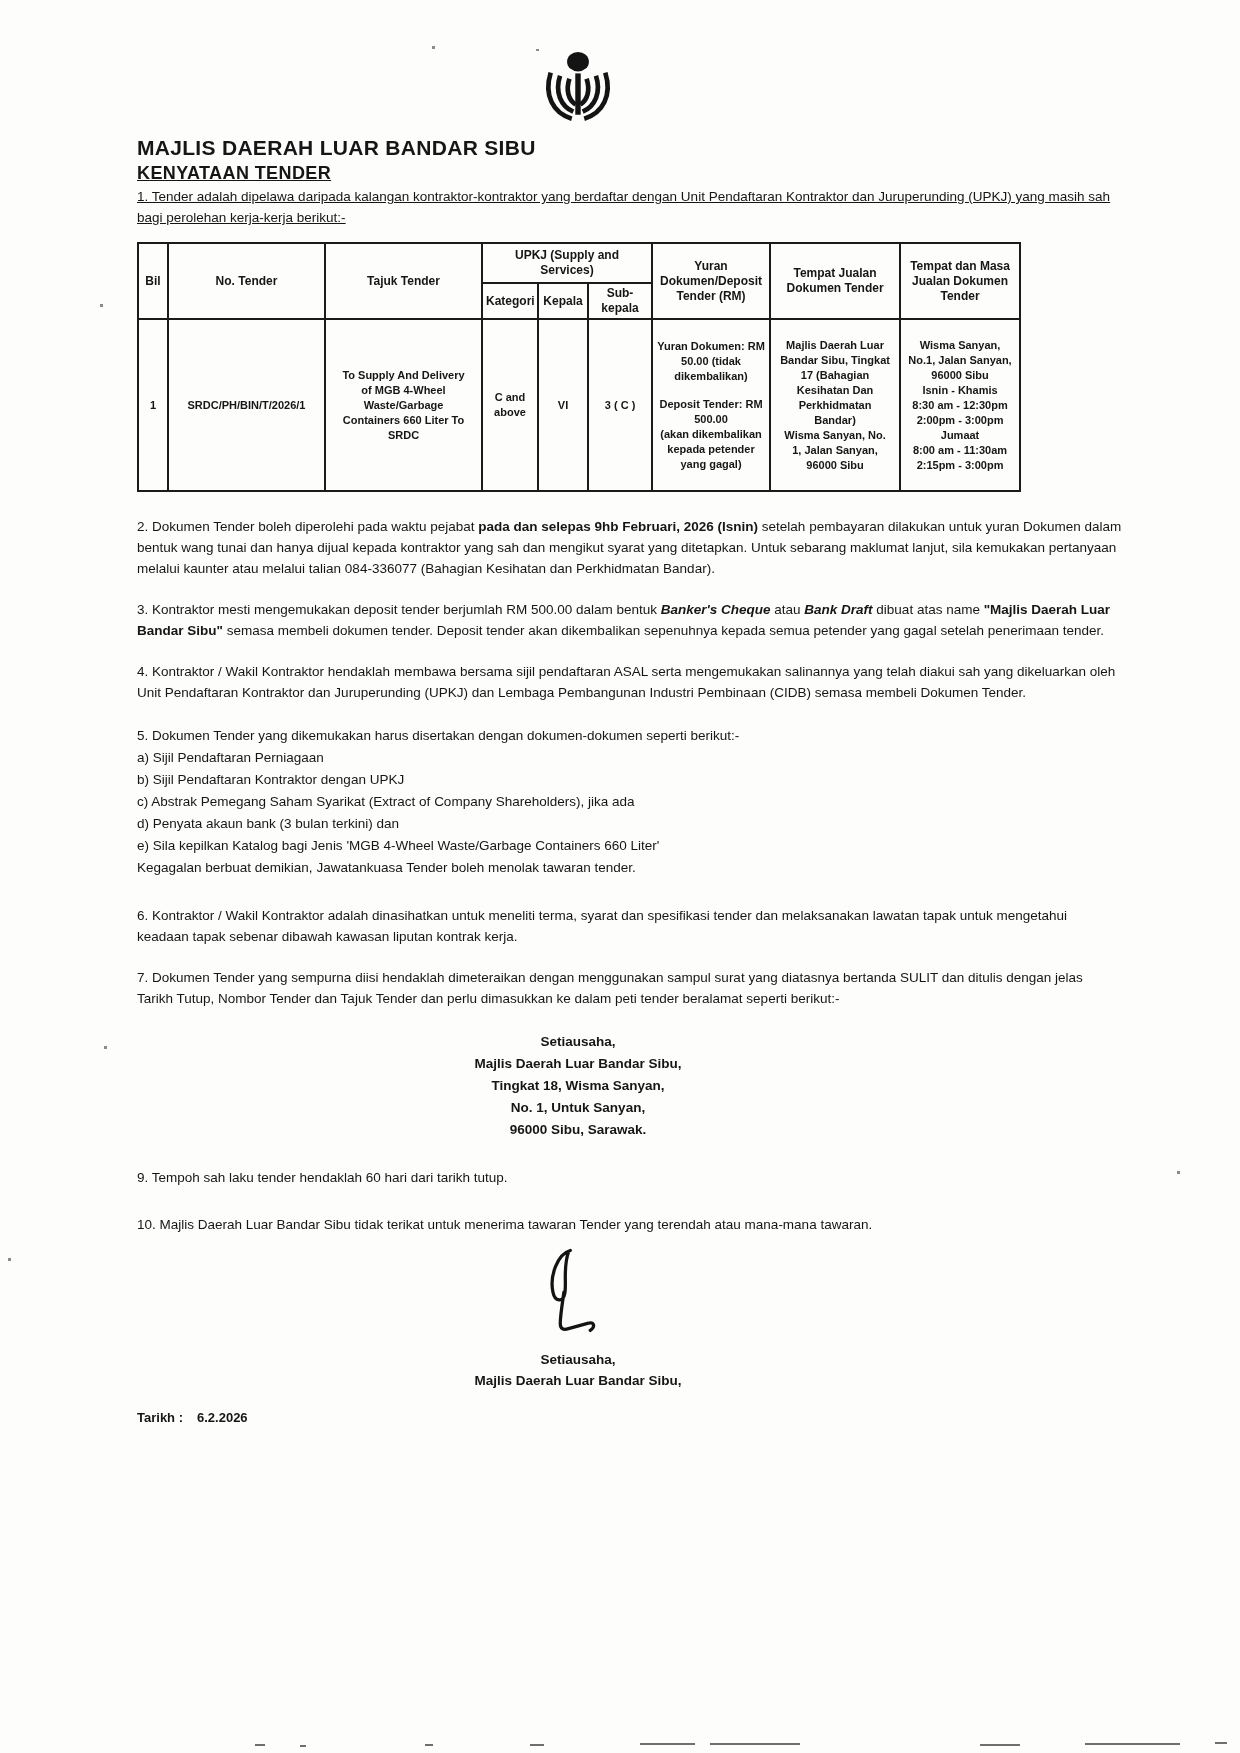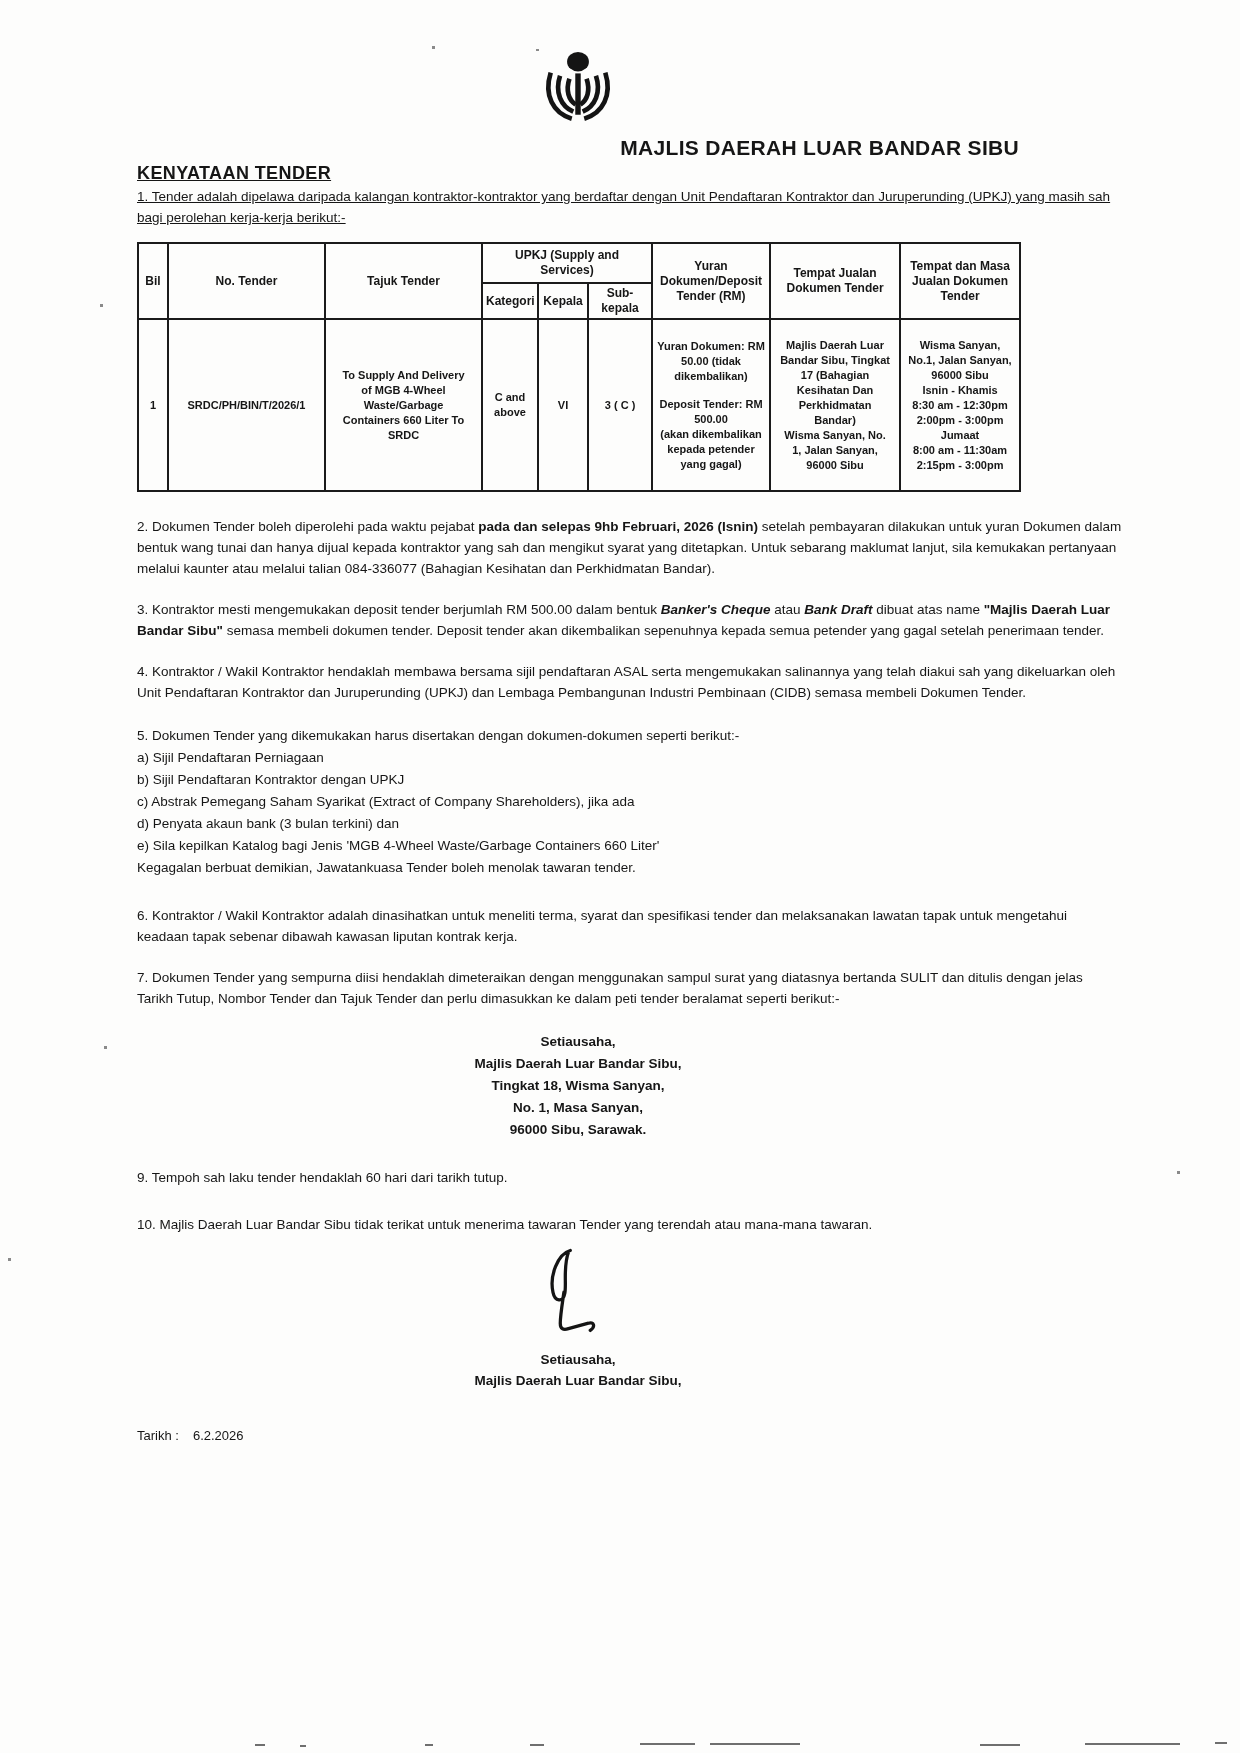--- a/index.html
+++ b/index.html
@@ -11,21 +11,21 @@
     position:relative;
     overflow:hidden;
   }
   .content { position:absolute; left:137px; top:0; width:985px; }
   .center-col { width:882px; }
 
   .logo-wrap { text-align:center; padding-top:50px; }
   .logo { width:78px; height:78px; display:inline-block; }
 
   .org-title {
-    text-align:right; font-size:21px; font-weight:bold;
+    text-align:left; font-size:21px; font-weight:bold;
     letter-spacing:0.3px; margin-top:4px;
   }
   .doc-title {
     text-align:left; font-size:18px; font-weight:bold;
     text-decoration:underline; margin-top:3px; letter-spacing:0.4px;
   }
 
   .para { font-size:13.5px; line-height:21px; margin:20px 0 0 0; }
   .para.tight { margin-top:2px;text-decoration:underline; }
   .list-line { font-size:13.5px; line-height:22px; }
@@ -50,21 +50,21 @@
 
   .address-block {
     text-align:center; font-weight:bold; font-size:13.5px;
     line-height:22px; margin-top:22px;
   }
 
   .closing { text-align:center; margin-top:10px; }
   .signature-svg { height:100px; display:inline-block; }
   .closing-line { font-weight:bold; font-size:13.5px; line-height:21px; }
 
-  .date-line { margin-top:37px; font-weight:normal; font-size:13px; }
+  .date-line { margin-top:19px; font-weight:bold; font-size:13px; }
   .date-line .val { margin-left:14px; }
 
   
   .speck { position:absolute; background:#8a8a8a; }
   .dash { position:absolute; background:#6f6f6f; height:2px; }
 </style>
 </head>
 <body>
 
 <div class="content">
@@ -180,21 +180,21 @@
     <div class="list-line">Kegagalan berbuat demikian, Jawatankuasa Tender boleh menolak tawaran tender.</div>
   </div>
 
   <p class="para" style="margin-top:26px"><span>6. Kontraktor / Wakil Kontraktor adalah dinasihatkan untuk meneliti terma, syarat dan spesifikasi tender dan melaksanakan lawatan tapak untuk mengetahui keadaan tapak sebenar dibawah kawasan liputan kontrak kerja.</span></p>
   <p class="para" style="margin-top:20px"><span>7. Dokumen Tender yang sempurna diisi hendaklah dimeteraikan dengan menggunakan sampul surat yang diatasnya bertanda SULIT dan ditulis dengan jelas Tarikh Tutup, Nombor Tender dan Tajuk Tender dan perlu dimasukkan ke dalam peti tender beralamat seperti berikut:-</span></p>
 
   <div class="center-col address-block">
     <div>Setiausaha,</div>
     <div>Majlis Daerah Luar Bandar Sibu,</div>
     <div>Tingkat 18, Wisma Sanyan,</div>
-    <div>No. 1, Masa Sanyan,</div>
+    <div>No. 1, Untuk Sanyan,</div>
     <div>96000 Sibu, Sarawak.</div>
   </div>
 
   <p class="para" style="margin-top:26px"><span>9. Tempoh sah laku tender hendaklah 60 hari dari tarikh tutup.</span></p>
   <p class="para" style="margin-top:26px"><span>10. Majlis Daerah Luar Bandar Sibu tidak terikat untuk menerima tawaran Tender yang terendah atau mana-mana tawaran.</span></p>
 
   <div class="center-col closing">
     <svg class="signature-svg" viewBox="0 0 120 110" aria-hidden="true">
       <path d="M52 6 C38 10 29 34 33 52 C35 62 44 64 46 53 C48 43 44 24 50 8
                M45 52 C43 66 41 78 41 86 C41 92 44 94 50 92 L72 86 C78 84 80 90 74 94" fill="none" stroke="#141414" stroke-width="3.6" stroke-linecap="round" stroke-linejoin="round"></path>

